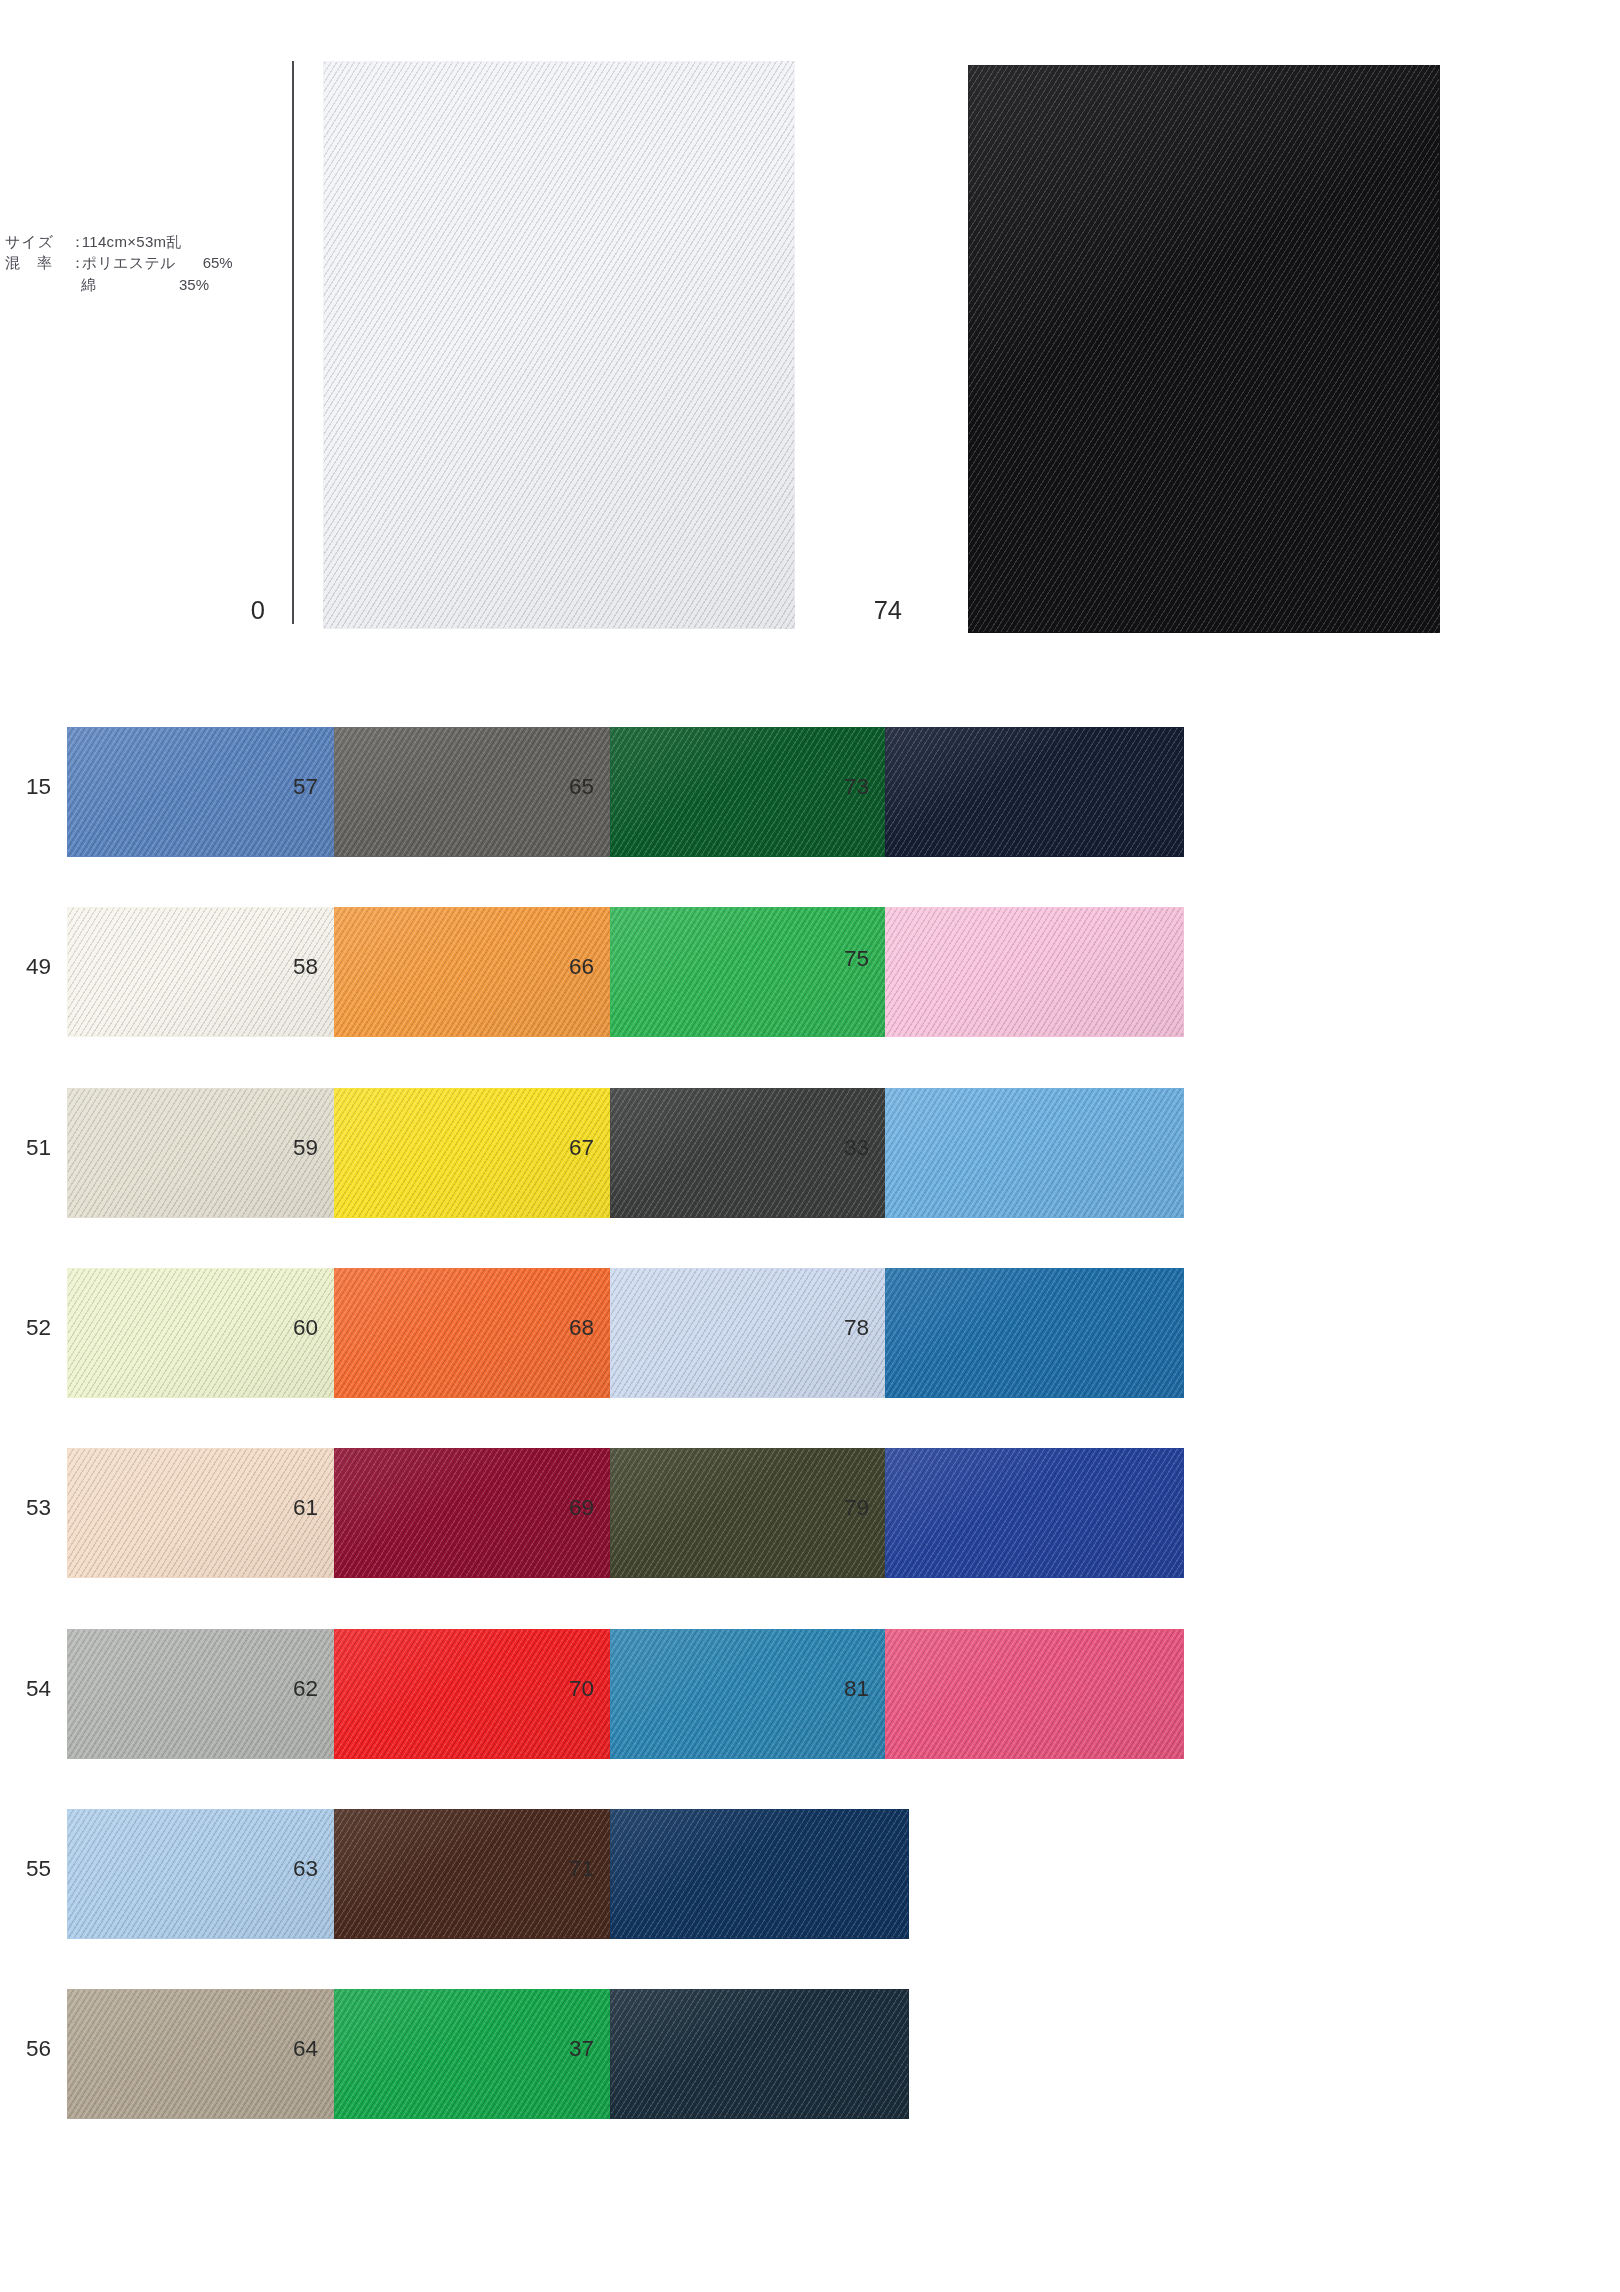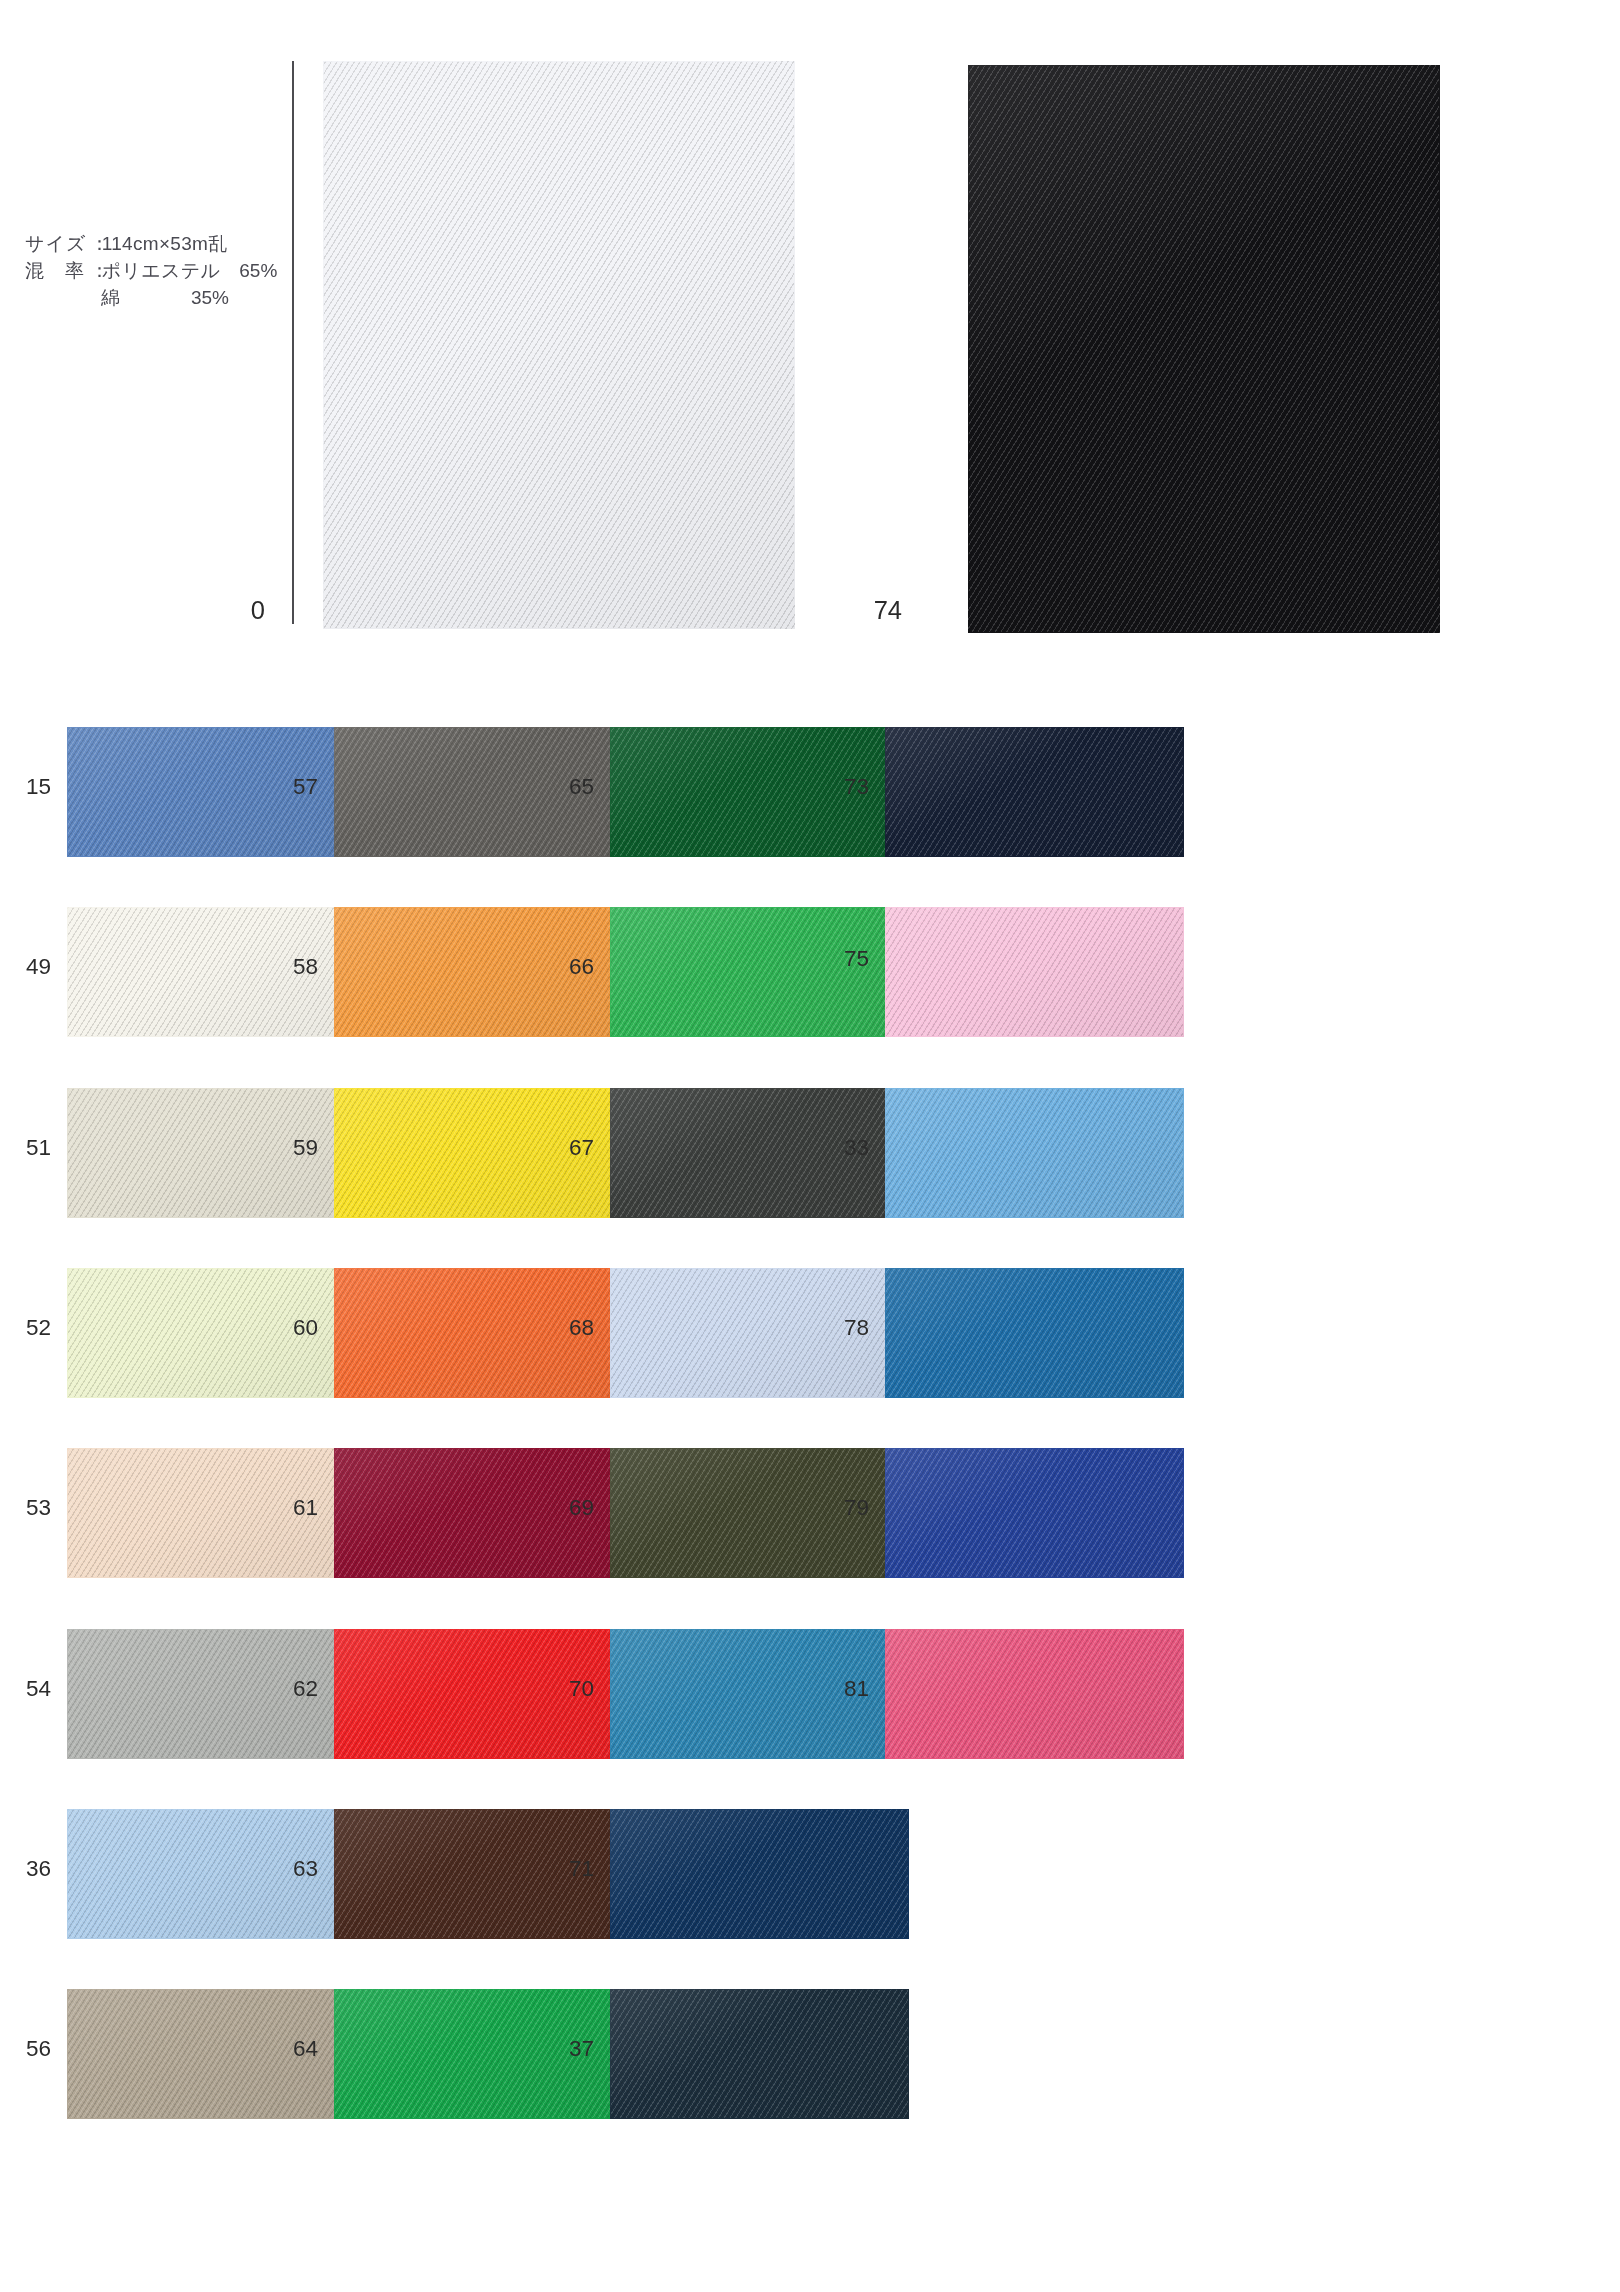--- a/index.html
+++ b/index.html
@@ -35,22 +35,22 @@
   }
   #product-name {
     font-size: 24.5px;
     color: #1a1a1a;
     letter-spacing: 0.5px;
     margin: 0;
     white-space: nowrap;
   }
   #spec-block {
     position: absolute;
-    left: 25px; top: 231px;
-    font-size: 19px;
+    left: 5px; top: 231px;
+    font-size: 15px;
     color: #4a4a52;
     line-height: 1.42;
     white-space: nowrap;
   }
   .spec-row { display: flex; }
   .spec-label { width: 65px; flex: 0 0 65px; letter-spacing: 1px; }
   .spec-colon { width: 11.8px; flex: 0 0 11.8px; }
   .spec-value { letter-spacing: 0.3px; }
   .spec-sub { display: flex; padding-left: 76px; }
   .spec-sub-name { width: 71px; flex: 0 0 71px; letter-spacing: 2px; }
@@ -326,21 +326,21 @@
         </svg>
         <svg class="zig-left" viewBox="0 0 8.82 143" preserveAspectRatio="none">
           <path d="M 6.82 0 L 0 5.5 L 6.82 11 L 0 16.5 L 6.82 22 L 0 27.5 L 6.82 33 L 0 38.5 L 6.82 44 L 0 49.5 L 6.82 55 L 0 60.5 L 6.82 66 L 0 71.5 L 6.82 77 L 0 82.5 L 6.82 88 L 0 93.5 L 6.82 99 L 0 104.5 L 6.82 110 L 0 115.5 L 6.82 121 L 0 126.5 L 6.82 132 L 0 137.5 L 6.82 143 L 8.82 143 L 8.82 0 Z" fill="#b3b5b2"></path>
         </svg>
         <svg class="zig-right" viewBox="0 0 8.82 143" preserveAspectRatio="none">
           <path d="M 6.82 0 L 0 5.5 L 6.82 11 L 0 16.5 L 6.82 22 L 0 27.5 L 6.82 33 L 0 38.5 L 6.82 44 L 0 49.5 L 6.82 55 L 0 60.5 L 6.82 66 L 0 71.5 L 6.82 77 L 0 82.5 L 6.82 88 L 0 93.5 L 6.82 99 L 0 104.5 L 6.82 110 L 0 115.5 L 6.82 121 L 0 126.5 L 6.82 132 L 0 137.5 L 6.82 143 L 8.82 143 L 8.82 0 Z" fill="#b3b5b2" transform="translate(8.82,0) scale(-1,1)"></path>
         </svg>
       </div>
     </div>
     <div class="cell" style="left: 0px; top: 1082px;">
-      <div class="cell-label" style="top: 47px;">36</div>
+      <div class="cell-label" style="top: 47px;">55</div>
       <div class="cell-swatch swatch pinked" style="background: rgb(174, 205, 234); left: 67px;">
         <svg class="zig-top" viewBox="0 0 308 8.82" preserveAspectRatio="none">
           <path d="M 0 6.82 L 5.5 0 L 11 6.82 L 16.5 0 L 22 6.82 L 27.5 0 L 33 6.82 L 38.5 0 L 44 6.82 L 49.5 0 L 55 6.82 L 60.5 0 L 66 6.82 L 71.5 0 L 77 6.82 L 82.5 0 L 88 6.82 L 93.5 0 L 99 6.82 L 104.5 0 L 110 6.82 L 115.5 0 L 121 6.82 L 126.5 0 L 132 6.82 L 137.5 0 L 143 6.82 L 148.5 0 L 154 6.82 L 159.5 0 L 165 6.82 L 170.5 0 L 176 6.82 L 181.5 0 L 187 6.82 L 192.5 0 L 198 6.82 L 203.5 0 L 209 6.82 L 214.5 0 L 220 6.82 L 225.5 0 L 231 6.82 L 236.5 0 L 242 6.82 L 247.5 0 L 253 6.82 L 258.5 0 L 264 6.82 L 269.5 0 L 275 6.82 L 280.5 0 L 286 6.82 L 291.5 0 L 297 6.82 L 302.5 0 L 308 6.82 L 308 8.82 L 0 8.82 Z" fill="#aecdea"></path>
         </svg>
         <svg class="zig-bottom" viewBox="0 0 308 8.82" preserveAspectRatio="none">
           <path d="M 0 6.82 L 5.5 0 L 11 6.82 L 16.5 0 L 22 6.82 L 27.5 0 L 33 6.82 L 38.5 0 L 44 6.82 L 49.5 0 L 55 6.82 L 60.5 0 L 66 6.82 L 71.5 0 L 77 6.82 L 82.5 0 L 88 6.82 L 93.5 0 L 99 6.82 L 104.5 0 L 110 6.82 L 115.5 0 L 121 6.82 L 126.5 0 L 132 6.82 L 137.5 0 L 143 6.82 L 148.5 0 L 154 6.82 L 159.5 0 L 165 6.82 L 170.5 0 L 176 6.82 L 181.5 0 L 187 6.82 L 192.5 0 L 198 6.82 L 203.5 0 L 209 6.82 L 214.5 0 L 220 6.82 L 225.5 0 L 231 6.82 L 236.5 0 L 242 6.82 L 247.5 0 L 253 6.82 L 258.5 0 L 264 6.82 L 269.5 0 L 275 6.82 L 280.5 0 L 286 6.82 L 291.5 0 L 297 6.82 L 302.5 0 L 308 6.82 L 308 8.82 L 0 8.82 Z" fill="#aecdea" transform="translate(0,8.82) scale(1,-1)"></path>
         </svg>
         <svg class="zig-left" viewBox="0 0 8.82 143" preserveAspectRatio="none">
           <path d="M 6.82 0 L 0 5.5 L 6.82 11 L 0 16.5 L 6.82 22 L 0 27.5 L 6.82 33 L 0 38.5 L 6.82 44 L 0 49.5 L 6.82 55 L 0 60.5 L 6.82 66 L 0 71.5 L 6.82 77 L 0 82.5 L 6.82 88 L 0 93.5 L 6.82 99 L 0 104.5 L 6.82 110 L 0 115.5 L 6.82 121 L 0 126.5 L 6.82 132 L 0 137.5 L 6.82 143 L 8.82 143 L 8.82 0 Z" fill="#aecdea"></path>
         </svg>

